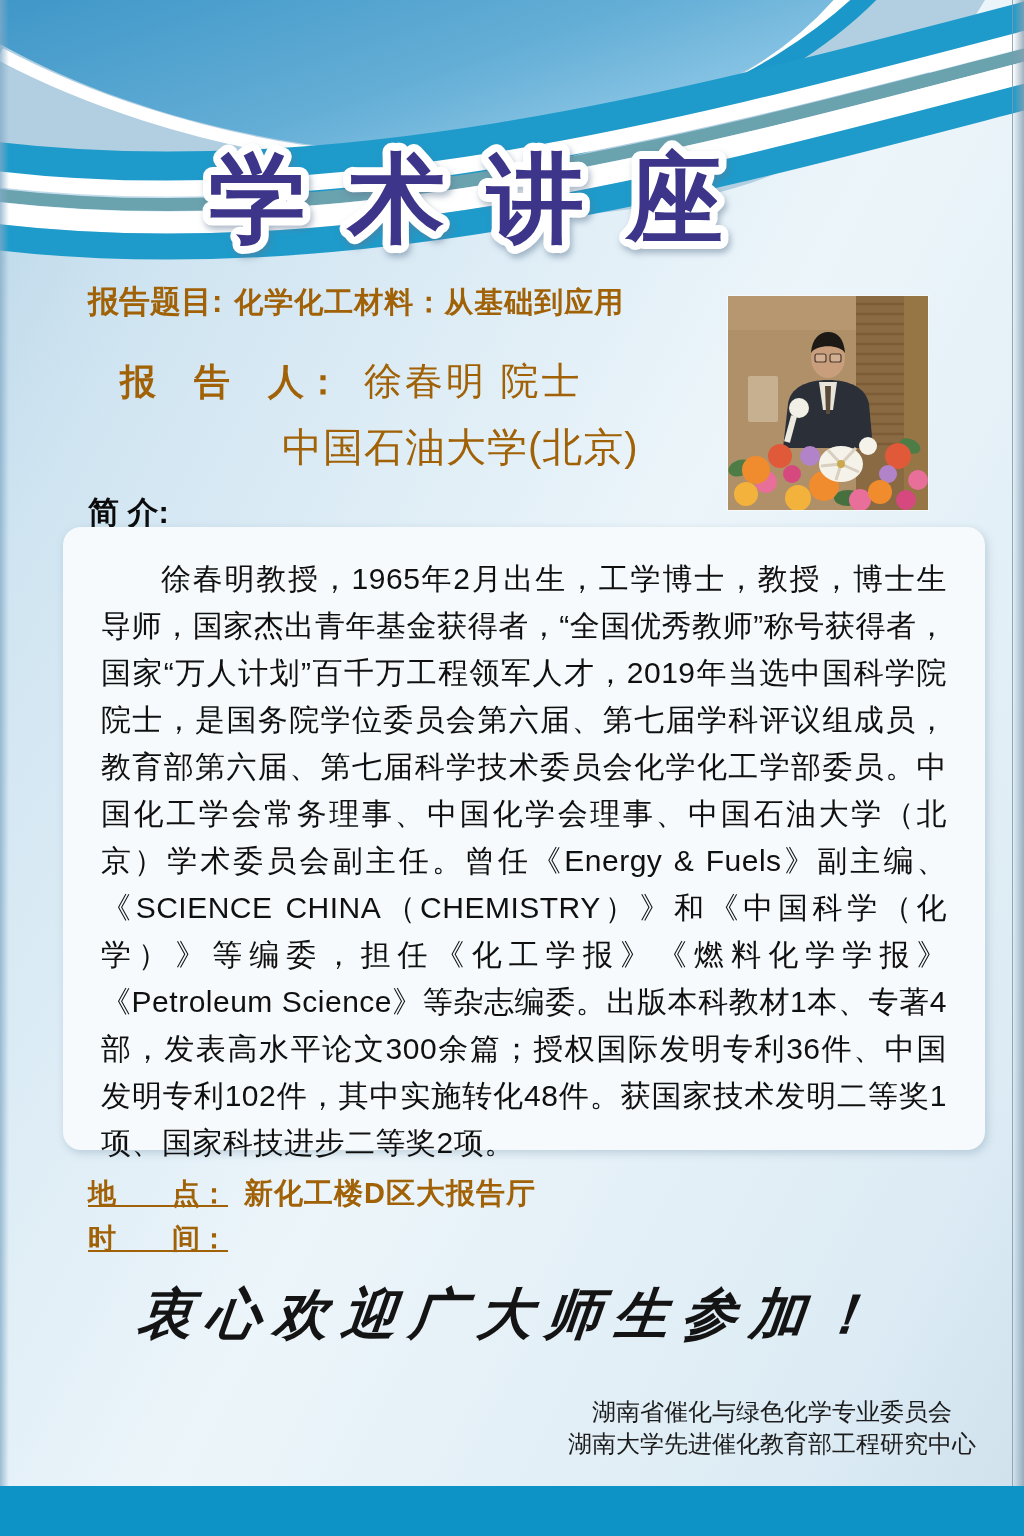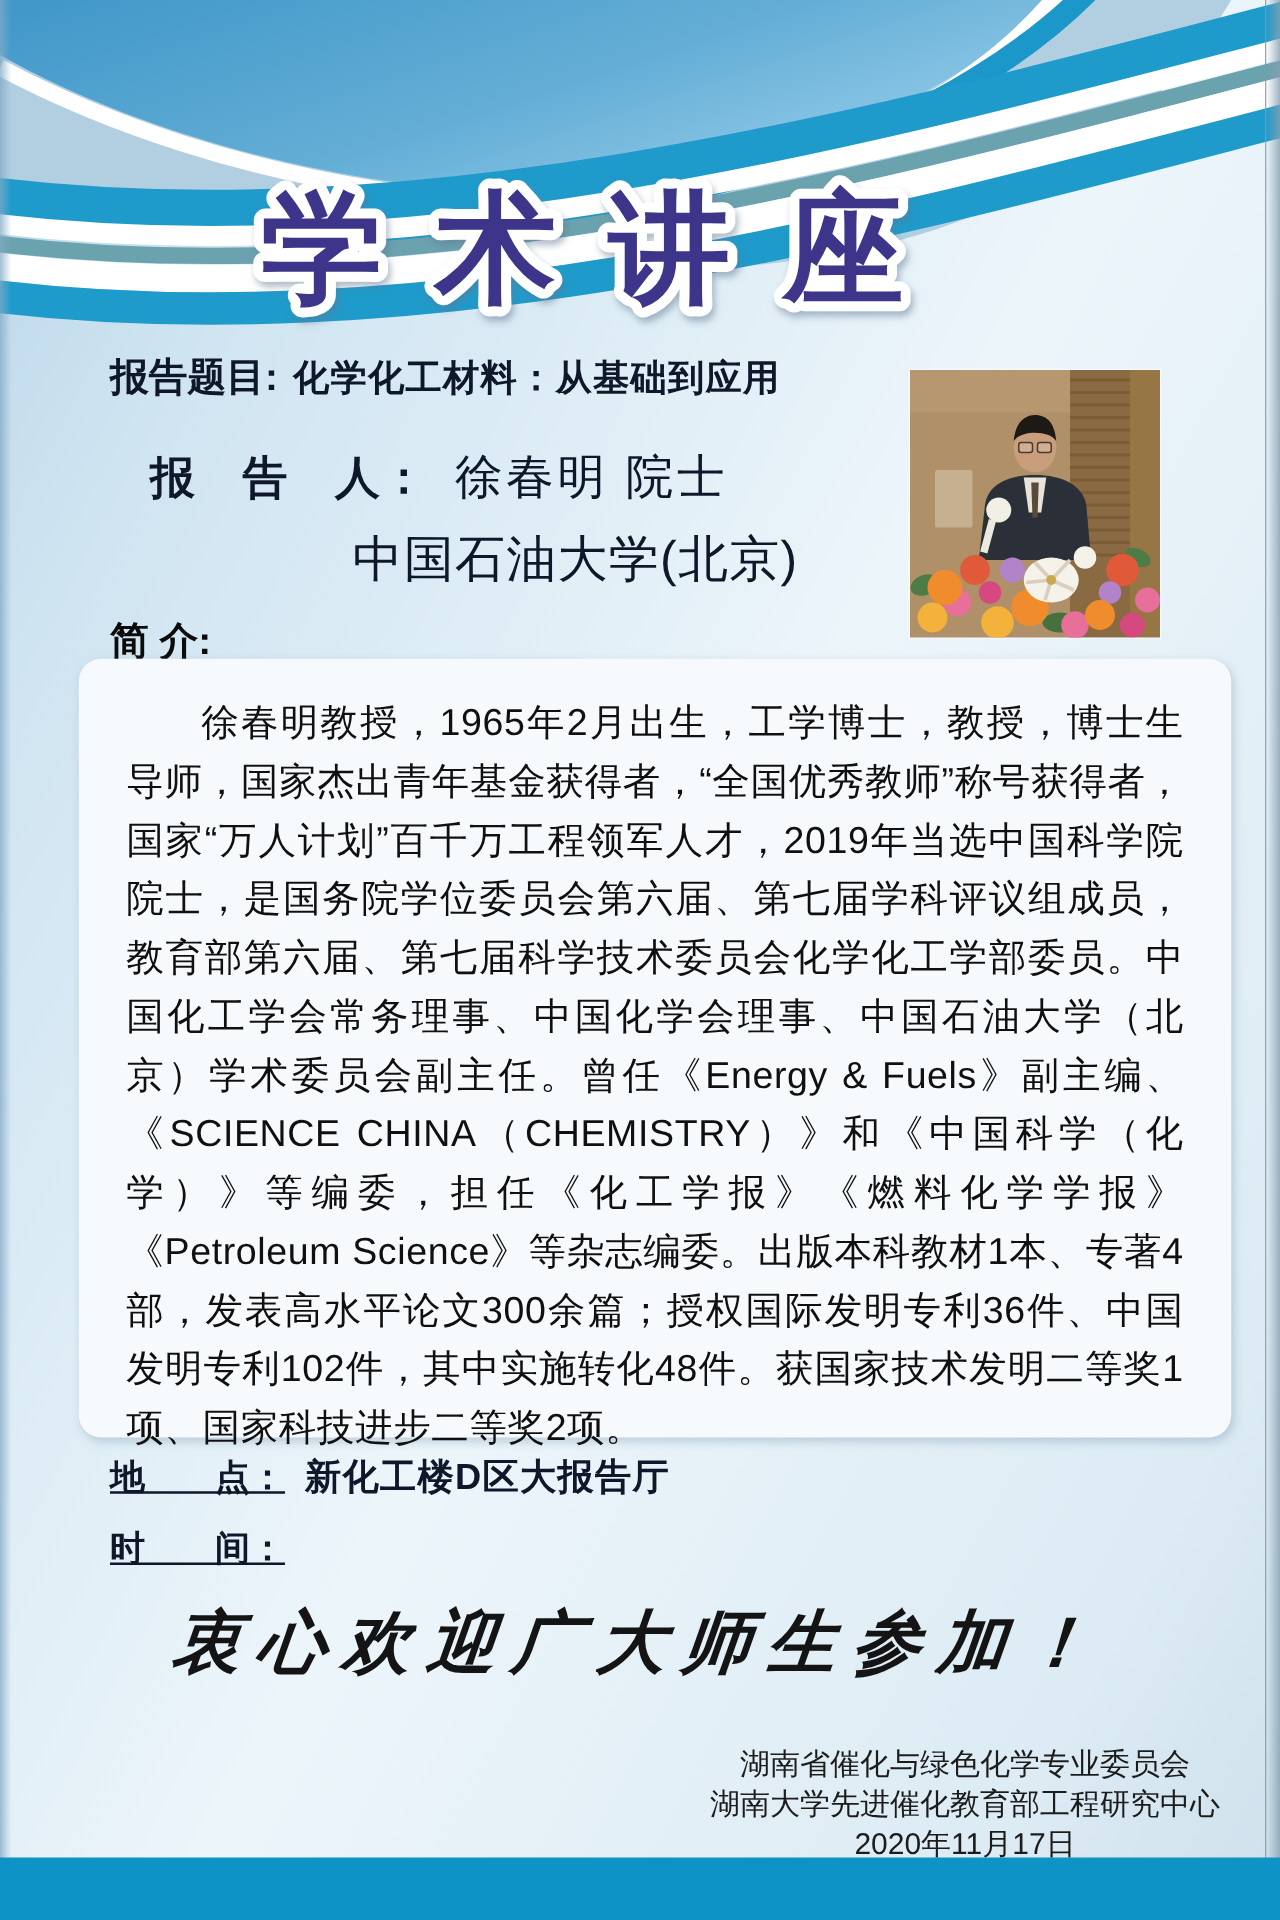--- a/index.html
+++ b/index.html
@@ -9,21 +9,21 @@
     background:linear-gradient(118deg,#b7d4e6 0%,#cfe4f1 16%,#ecf5fa 52%,#dcebf4 86%,#cfe0ec 100%);
   }
   .edge{position:absolute;top:0;bottom:0;pointer-events:none;}
   .edge.left{left:0;width:9px;background:linear-gradient(to right,rgba(130,170,198,.75),rgba(130,170,198,0));}
   .edge.right{right:0;width:11px;background:linear-gradient(to left,rgba(135,160,178,.8),rgba(160,190,210,0));border-left:1px solid rgba(120,145,165,.35);}
   .header-wave{position:absolute;left:0;top:0;width:1024px;height:330px;}
   .title-text{
     font-family:"Liberation Sans",sans-serif;font-weight:bold;
     filter:drop-shadow(2px 4px 3px rgba(95,120,145,.5));
   }
-  .row{position:absolute;display:flex;align-items:baseline;color:#0f172a;}
+  .row{position:absolute;display:flex;align-items:baseline;color:#a16207;}
   .topic-row{left:88px;top:281px;}
   .lbl{font-weight:bold;}
   .topic-row .lbl{font-size:31px;}
   .topic-row .val{font-size:29px;font-weight:bold;margin-left:12px;letter-spacing:1px;}
   .speaker-row{left:88px;top:356px;}
   .speaker-row .lbl{font-size:36px;letter-spacing:1px;margin-left:32px;}
   .speaker-row .val{font-size:38px;margin-left:22px;letter-spacing:3px;font-weight:400;}
   .affil-row{left:282px;top:420px;}
   .affil-row .val{font-size:40px;font-weight:400;letter-spacing:1px;}
   .bio-label{position:absolute;left:88px;top:492px;font-size:31px;font-weight:bold;color:#0b0b0b;}
@@ -33,21 +33,21 @@
     box-shadow:2px 3px 8px rgba(110,140,165,.35);
   }
   .bio-text{
     margin:16px;font-size:30px;line-height:47px;color:#101010;
     text-align:justify;text-indent:2em;letter-spacing:.5px;
   }
   .photo{position:absolute;left:728px;top:296px;width:200px;height:214px;box-shadow:0 0 0 1px rgba(255,255,255,.5);}
   .venue-row{left:88px;top:1162px;}
   .time-row{left:88px;top:1220px;}
   .venue-row .lbl,.time-row .lbl{font-size:28px;text-decoration:underline;}
-  .venue-row .val,.time-row .val{font-size:29px;font-weight:bold;margin-left:16px;letter-spacing:1px;}
+  .venue-row .val,.time-row .val{font-size:29px;font-weight:bold;margin-left:16px;letter-spacing:1px;margin-top:12px;}
   .welcome{
     position:absolute;left:0;top:1278px;width:1024px;text-align:center;
     font-family:"DejaVu Serif",serif;font-style:italic;font-weight:bold;
     font-size:55px;letter-spacing:13px;color:#141414;transform:skewX(-6deg);
   }
   .footer{
     position:absolute;left:522px;top:1396px;width:500px;text-align:center;
     font-size:24px;line-height:32px;color:#1c1c1c;
   }
   .bottom-bar{position:absolute;left:0;top:1486px;width:1024px;height:50px;background:#0e93c6;}
@@ -150,16 +150,15 @@
 </div>
 <div class="row time-row">
   <span class="lbl">时　　间：</span>
 </div>
 
 <div class="welcome">衷心欢迎广大师生参加！</div>
 
 <div class="footer">
   <div>湖南省催化与绿色化学专业委员会</div>
   <div>湖南大学先进催化教育部工程研究中心</div>
-  <div>2020年11月17日</div>
 </div>
 
 <div class="bottom-bar"></div>
 
 </body></html>

